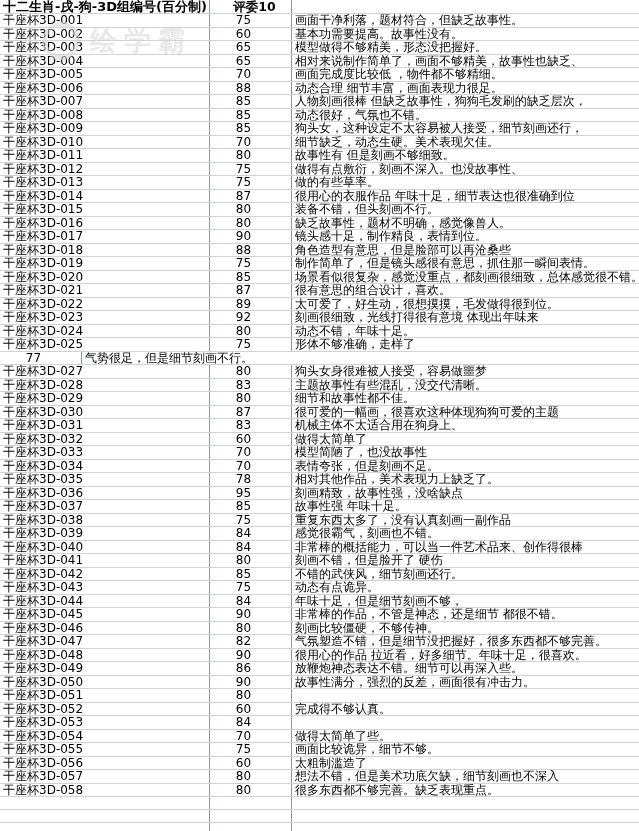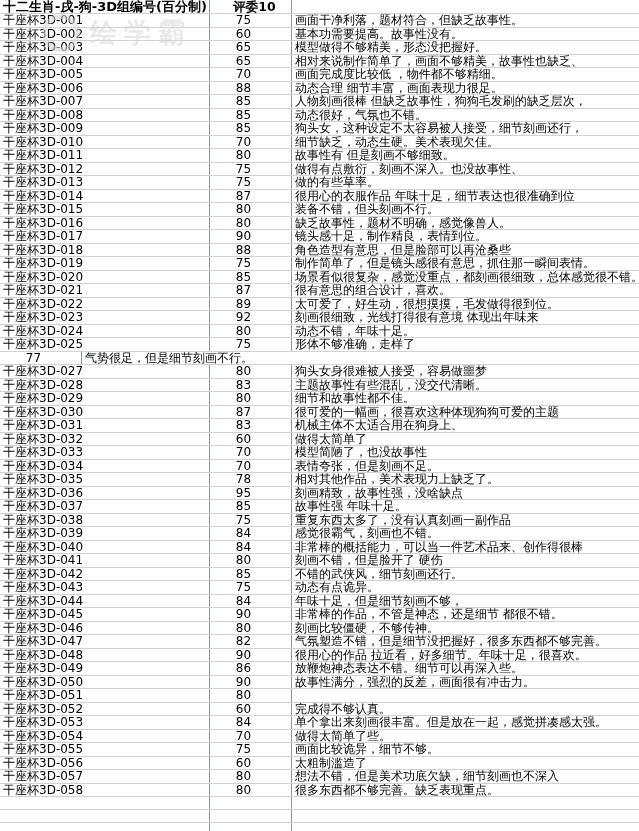--- a/index.html
+++ b/index.html
@@ -46,21 +46,21 @@
     line-height:13px;
   }
   .header-row .col-score{
     text-align:center;
     padding-left:8px;
     padding-right:0;
     font-size:12.5px;
   }
   .watermark{
     position:absolute;
-    left:42px;top:14px;
+    left:42px;top:22px;
     display:flex;align-items:center;
     opacity:0.55;
     pointer-events:none;
     z-index:2;
   }
   .watermark .wm-circle{
     width:28px;height:28px;
     border:5px solid #d6d6d6;
     border-radius:50%;
     margin-right:10px;
@@ -291,21 +291,20 @@
     </div><div class="row">
       <div class="cell col-id">干座杯3D-051</div>
       <div class="cell col-score">80</div>
     </div><div class="row">
       <div class="cell col-id">干座杯3D-052</div>
       <div class="cell col-score">60</div>
       <div class="cell col-comment">完成得不够认真。</div>
     </div><div class="row">
       <div class="cell col-id">干座杯3D-053</div>
       <div class="cell col-score">84</div>
-      <div class="cell col-comment">单个拿出来刻画很丰富。但是放在一起，感觉拼凑感太强。</div>
     </div><div class="row">
       <div class="cell col-id">干座杯3D-054</div>
       <div class="cell col-score">70</div>
       <div class="cell col-comment">做得太简单了些。</div>
     </div><div class="row">
       <div class="cell col-id">干座杯3D-055</div>
       <div class="cell col-score">75</div>
       <div class="cell col-comment">画面比较诡异，细节不够。</div>
     </div><div class="row">
       <div class="cell col-id">干座杯3D-056</div>

